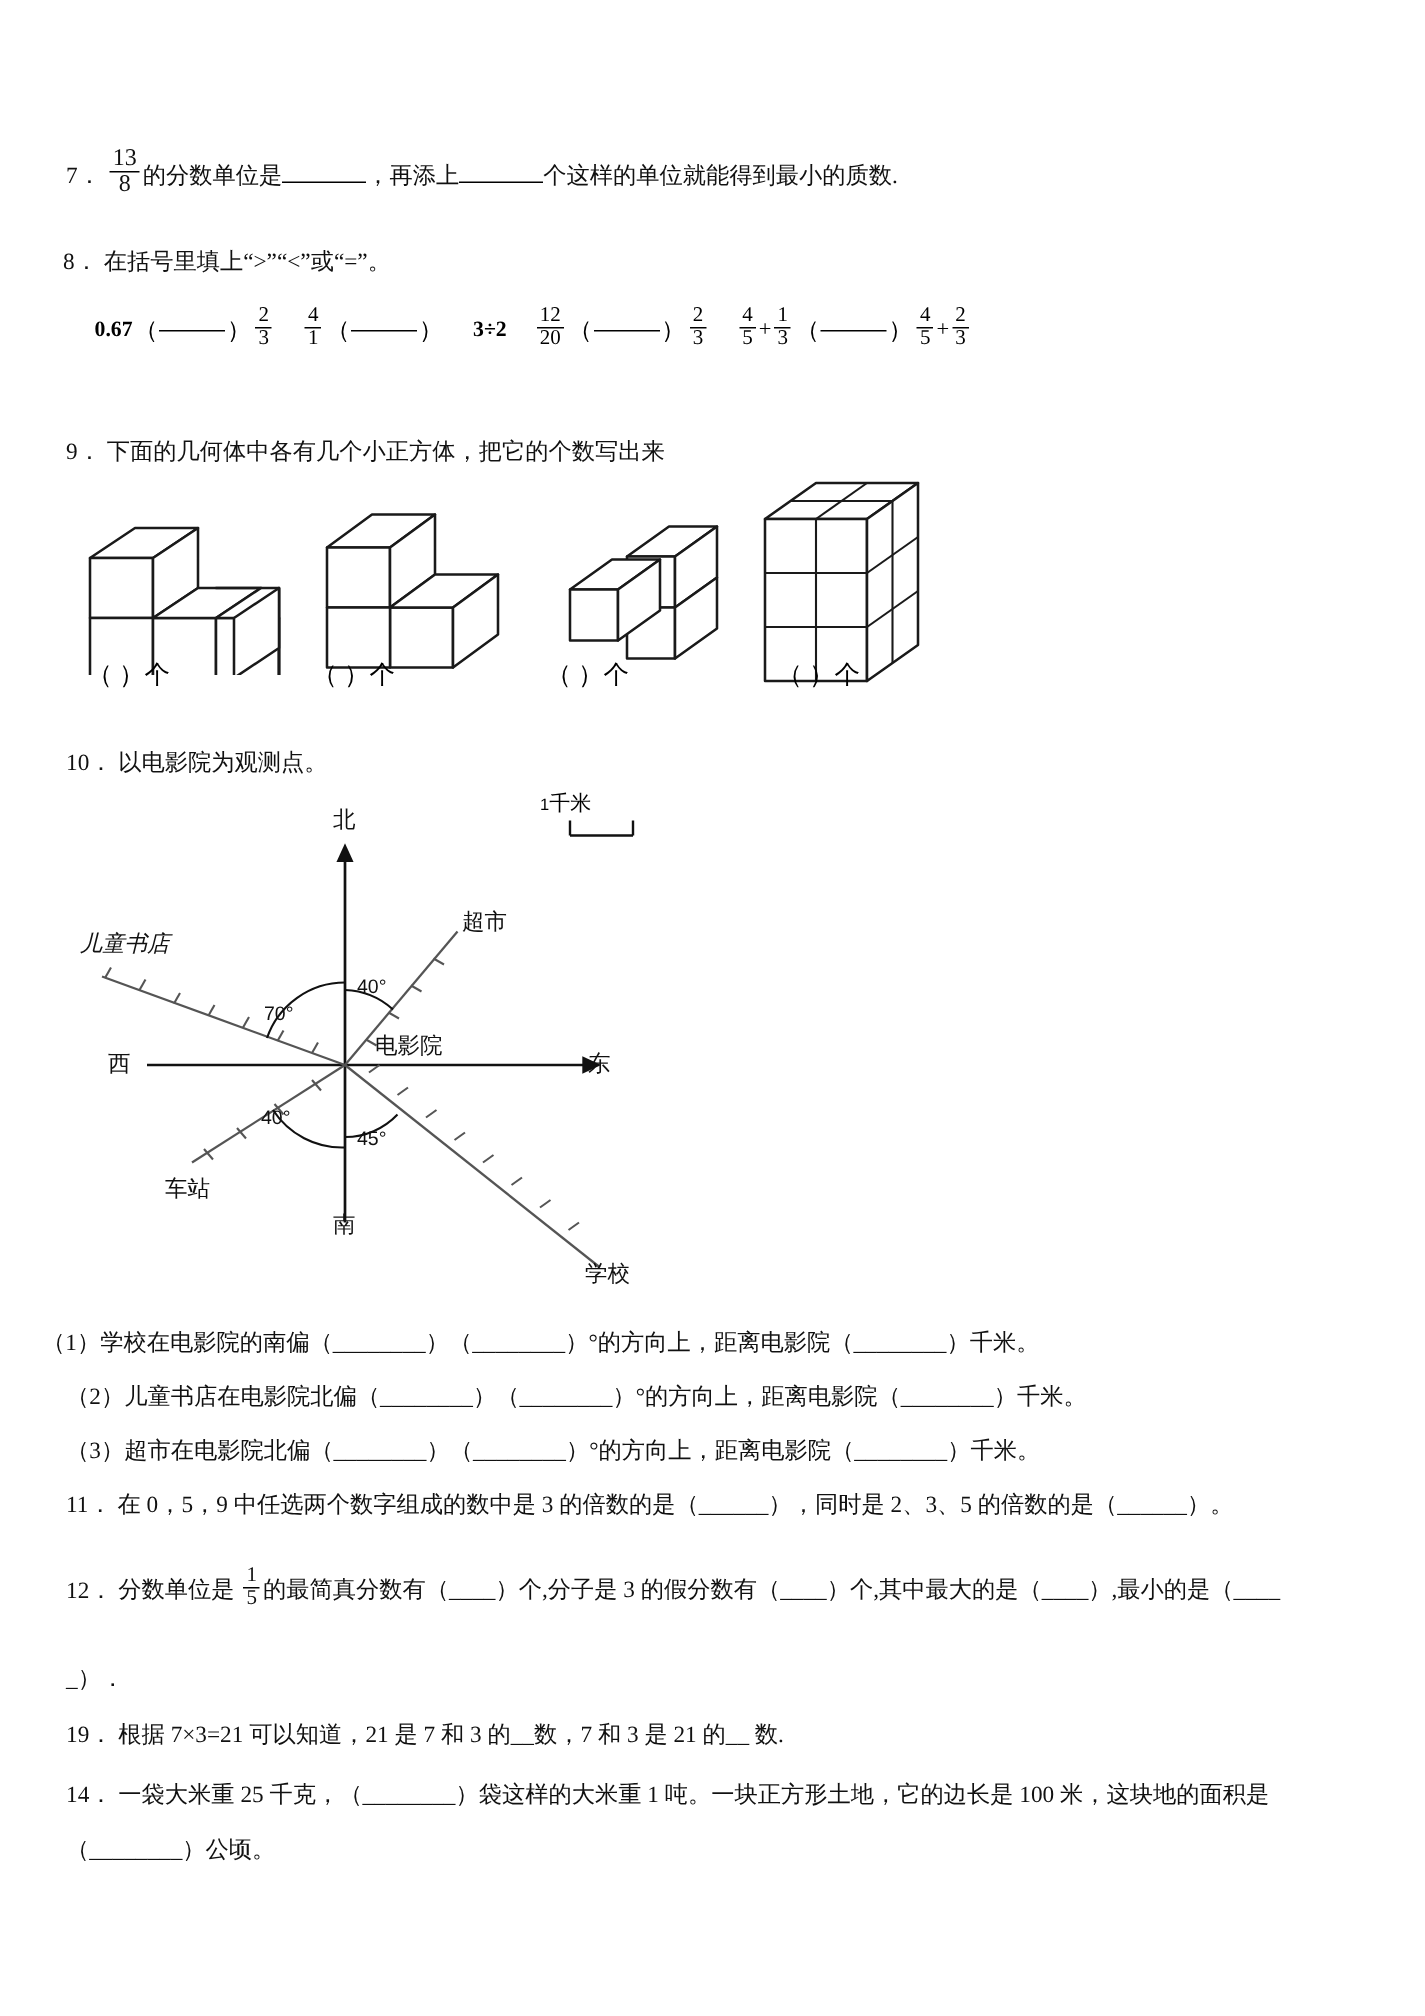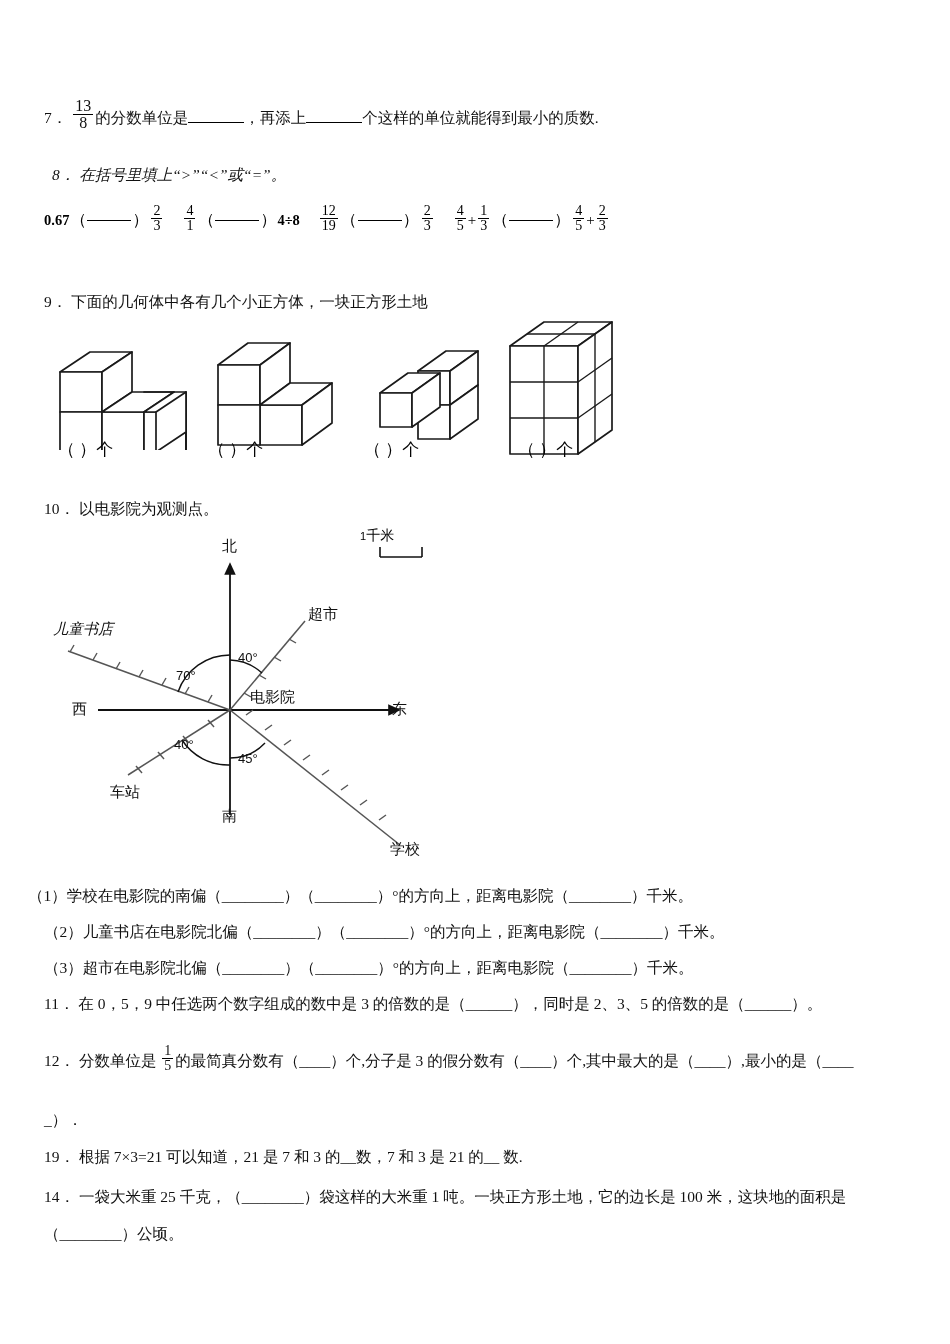--- a/index.html
+++ b/index.html
@@ -62,21 +62,21 @@
   .blank-m { display:inline-block; border-bottom:1.1px solid #000; width:56px; }
 
   
   .cmp-row {
     position: absolute;
     display: flex;
     align-items: center;
     font-size: 15px;
     white-space: nowrap;
   }
-  .cmp-row .lhs { font-weight: bold; font-size: 14.5px; }
+  .cmp-row .lhs { font-weight: bold; font-size: 14.5px; margin-left: 19px; }
   .cmp-row .paren { font-size: 16px; margin: 0 1px; }
   .cmp-row .gap { display:inline-block; width: 18px; }
   .cube-fig { position: absolute; }
   .cube-caption {
     position: absolute;
     font-size: 17px;
     white-space: nowrap;
   }
 
   
@@ -103,21 +103,21 @@
 <div class="page">
 
   <div class="q" style="left:44px; top:100px;">
     <span class="qnum">7．</span>
     <span class="frac big">
       <span class="num">13</span>
       <span class="den">8</span>
     </span><span>的分数单位是</span><span class="blank-m"></span><span>，再添上</span><span class="blank-m"></span><span>个这样的单位就能得到最小的质数.</span>
   </div>
 
-  <div class="q" style="left:52px; top:163px;font-style:italic;">
+  <div class="q" style="left:42px; top:163px;">
     <span class="qnum">8．</span>
     <span>在括号里填上“&gt;”“&lt;”或“=”。</span>
   </div>
 
   <div class="cmp-row" style="left:44px; top:206px;">
 
     <span class="lhs">0.67</span>
     <span class="paren">（</span>
       <span class="blank-s"></span>
       <span class="paren">）</span>
@@ -127,26 +127,26 @@
     </span>
     <span class="gap"></span>
 
     <span class="frac">
       <span class="num">4</span>
       <span class="den">1</span>
     </span>
     <span class="paren">（</span>
       <span class="blank-s"></span>
       <span class="paren">）</span>
-    <span class="lhs">4÷8</span>
+    <span class="lhs">3÷2</span>
     <span class="gap"></span>
 
     <span class="frac">
       <span class="num">12</span>
-      <span class="den">19</span>
+      <span class="den">20</span>
     </span>
     <span class="paren">（</span>
       <span class="blank-s"></span>
       <span class="paren">）</span>
     <span class="frac">
       <span class="num">2</span>
       <span class="den">3</span>
     </span>
     <span class="gap"></span>
 
@@ -168,21 +168,21 @@
     </span>
     <span>+</span>
     <span class="frac">
       <span class="num">2</span>
       <span class="den">3</span>
     </span>
   </div>
 
   <div class="q" style="left:44px; top:290px;">
     <span class="qnum">9．</span>
-    <span>下面的几何体中各有几个小正方体，一块正方形土地</span>
+    <span>下面的几何体中各有几个小正方体，把它的个数写出来</span>
   </div>
 
   <div class="cube-fig" style="left:52px; top:340px;">
     <svg width="150" height="110" viewBox="0 0 150 110">
       <g fill="#ffffff" stroke="#1a1a1a" stroke-width="1.7" stroke-linejoin="round">
 
         <polygon points="8,32 38,12 80,12 50,32"></polygon>
         <polygon points="8,32 50,32 50,72 8,72"></polygon>
         <polygon points="50,32 80,12 80,52 50,72"></polygon>
 

